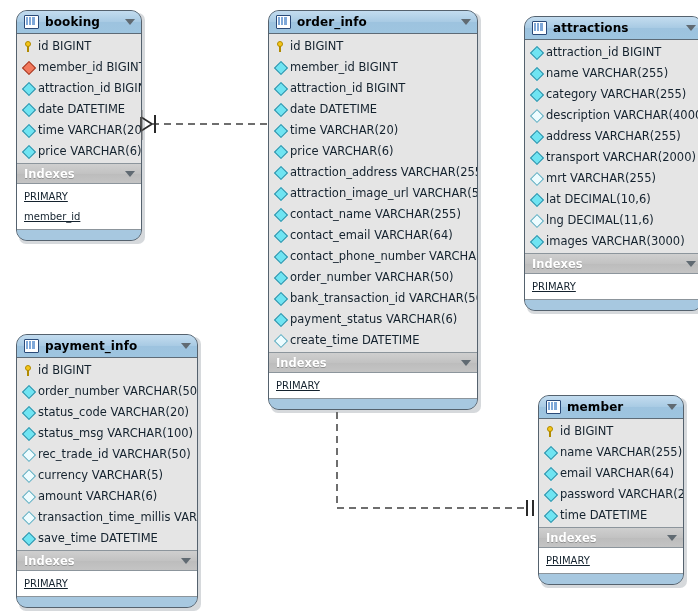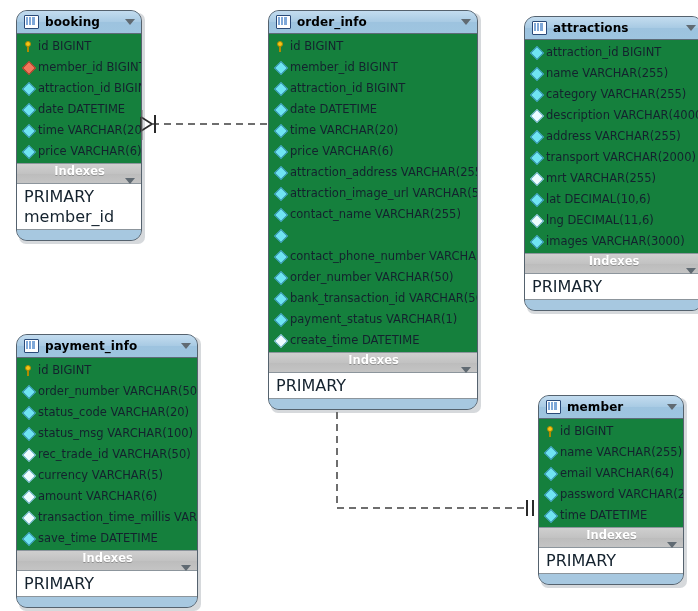--- a/index.html
+++ b/index.html
@@ -86,21 +86,21 @@
   .tbl-caret {
     margin-left: auto;
     width: 0; height: 0;
     border-left: 5px solid transparent;
     border-right: 5px solid transparent;
     border-top: 6px solid #606a72;
   }
 
   
   .tbl-cols {
-    background: #15803d;
+    background: #e5e5e5;
     border-bottom: 1px solid #8c959c;
     padding: 2px 0 1px 0;
   }
   .col-row {
     display: flex;
     align-items: center;
     height: 21px;
     padding-left: 5px;
     white-space: nowrap;
   }
@@ -154,41 +154,41 @@
   }
 
   
   .tbl-idx-head {
     height: 19px;
     display: flex;
     align-items: center;
     padding: 0 6px 0 7px;
     background: linear-gradient(to bottom, #cfcfcf 0%, #c2c2c2 50%, #bcbcbc 51%, #c4c4c4 100%);
     border-bottom: 1px solid #8c959c;
-    flex-direction: column;
   }
   .tbl-idx-head .lbl {
     font-size: 11.5px;
     font-weight: bold;
     color: #ffffff;
     text-shadow: 0 1px 0 rgba(0,0,0,0.25);
   }
   .tbl-idx-list {
     background: #ffffff;
     padding: 2px 0 3px 0;
     border-bottom: 1px solid #8c959c;
   }
   .idx-row {
     height: 20px;
     display: flex;
     align-items: center;
     padding-left: 7px;
-    font-size: 16px;
+    font-size: 10px;
     color: #14222e;
     white-space: nowrap;
+    text-decoration: underline;
   }
   .tbl-foot {
     height: 10px;
     background: #a7c8e0;
   }
 
   
   .conn {
     position: absolute;
     left: 0; top: 0;
@@ -339,20 +339,21 @@
             <div class="col-row">
               <span class="col-ico">
                 <span class="dia fill-cyan"></span>
               </span>
               <span class="col-txt">contact_name VARCHAR(255)</span>
             </div>
             <div class="col-row">
               <span class="col-ico">
                 <span class="dia fill-cyan"></span>
               </span>
+              <span class="col-txt">contact_email VARCHAR(64)</span>
             </div>
             <div class="col-row">
               <span class="col-ico">
                 <span class="dia fill-cyan"></span>
               </span>
               <span class="col-txt">contact_phone_number VARCHAR(20)</span>
             </div>
             <div class="col-row">
               <span class="col-ico">
                 <span class="dia fill-cyan"></span>
@@ -362,21 +363,21 @@
             <div class="col-row">
               <span class="col-ico">
                 <span class="dia fill-cyan"></span>
               </span>
               <span class="col-txt">bank_transaction_id VARCHAR(50)</span>
             </div>
             <div class="col-row">
               <span class="col-ico">
                 <span class="dia fill-cyan"></span>
               </span>
-              <span class="col-txt">payment_status VARCHAR(1)</span>
+              <span class="col-txt">payment_status VARCHAR(6)</span>
             </div>
             <div class="col-row">
               <span class="col-ico">
                 <span class="dia hollow"></span>
               </span>
               <span class="col-txt">create_time DATETIME</span>
             </div>
           </div>
           <div class="tbl-idx-head">
             <span class="lbl">Indexes</span>

